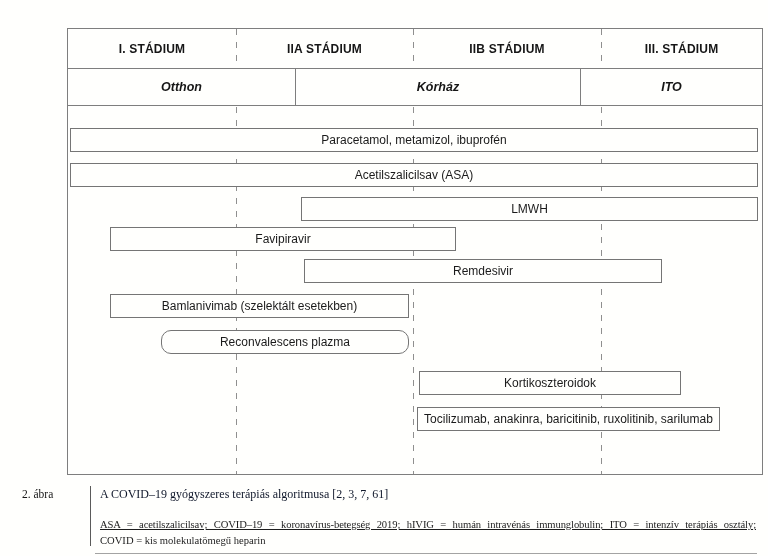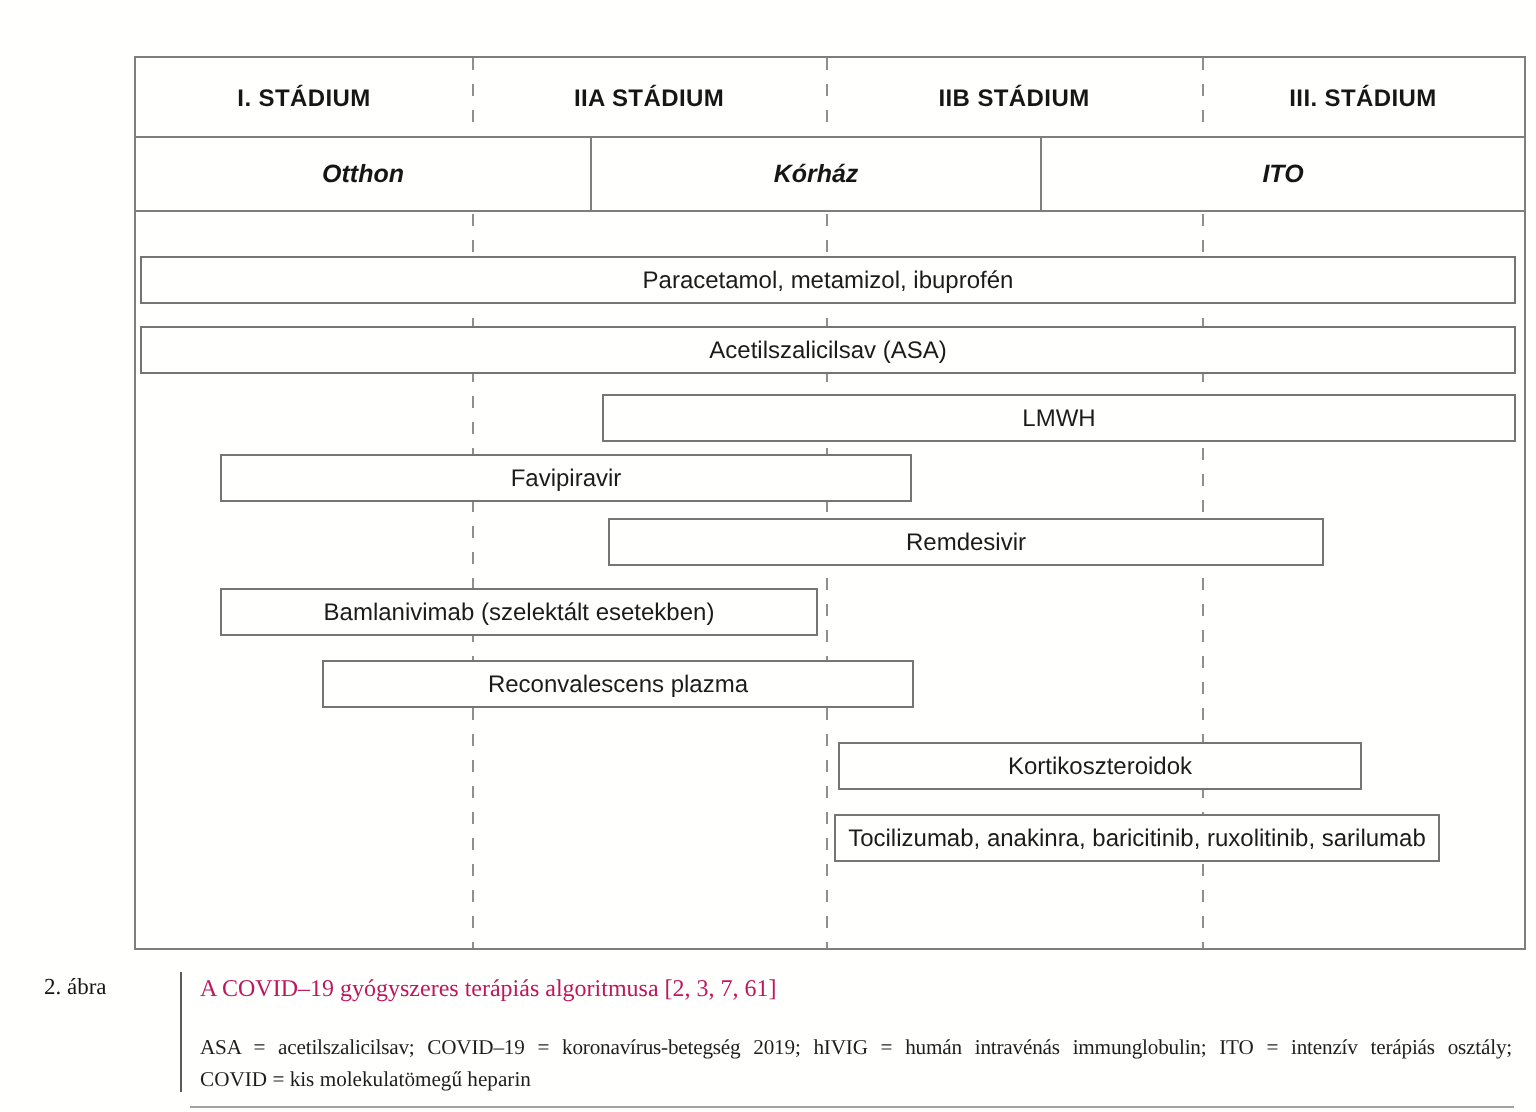--- a/index.html
+++ b/index.html
@@ -32,44 +32,44 @@
   .loc-row {
     position:absolute; left:0; top:39px; width:100%; height:38px;
     display:flex; z-index:2; background:#fffffd;
     border-top:1.5px solid #7e7e7e; border-bottom:1.5px solid #7e7e7e;
   }
   .loc-cell {
     display:flex; align-items:center; justify-content:center;
     font-weight:bold; font-style:italic; font-size:12.5px; color:#161616;
   }
   .lc-1 { width:227px;text-align:right; }
-  .lc-2 { width:226px; border-left:1.5px solid #7e7e7e; border-right:1.5px solid #7e7e7e; }
+  .lc-2 { width:286px; border-left:1.5px solid #7e7e7e; border-right:1.5px solid #7e7e7e; }
   .lc-3 { flex:1; }
   .bar {
     position:absolute; height:24px; z-index:3;
     background:#fffffd; border:1.5px solid #757575;
     display:flex; align-items:center; justify-content:center;
     font-size:12px; color:#1b1b1b; white-space:nowrap;
   }
   .caption-number {
     position:absolute; left:22px; top:488px;
     font-family:"Liberation Serif", serif; font-weight:normal; font-size:11.5px; color:#151515;
   }
   .caption-divider {
     position:absolute; left:90px; top:486px; width:1px; height:60px; background:#5a5a5a;
   }
   .caption-title {
     position:absolute; left:100px; top:487px;
-    font-family:"Liberation Serif", serif; font-size:12px; color:#be185d;
+    font-family:"Liberation Serif", serif; font-size:12px; color:#0f172a;
   }
   .caption-abbr {
     position:absolute; left:100px; top:517px; width:656px;
     font-family:"Liberation Serif", serif; font-size:10.6px; line-height:16px; color:#1d1d1d;
   }
-  .abbr-line-1 { text-align:justify; text-align-last:justify; letter-spacing:-0.1px; }
+  .abbr-line-1 { text-align:justify; text-align-last:justify; letter-spacing:-0.1px;text-decoration:underline; }
   .abbr-line-2 { text-align:left; }
   .caption-bottom-rule {
     position:absolute; left:95px; top:553px; width:662px; height:1px; background:#a3a3a3;
   }
 </style>
 </head>
 <body>
 
 <div class="figure-box">
 
@@ -89,21 +89,21 @@
     <div class="loc-cell lc-2">Kórház</div>
     <div class="loc-cell lc-3">ITO</div>
   </div>
 
   <div class="bar" style="left:2px;   top:99px;  width:688px;">Paracetamol, metamizol, ibuprofén</div>
   <div class="bar" style="left:2px;   top:134px; width:688px;">Acetilszalicilsav (ASA)</div>
   <div class="bar" style="left:233px; top:168px; width:457px;">LMWH</div>
   <div class="bar" style="left:42px;  top:198px; width:346px;text-align:center;">Favipiravir</div>
   <div class="bar" style="left:236px; top:230px; width:358px;">Remdesivir</div>
   <div class="bar" style="left:42px;  top:265px; width:299px;">Bamlanivimab (szelektált esetekben)</div>
-  <div class="bar" style="left:93px;  top:301px; width:296px;">Reconvalescens plazma</div>
+  <div class="bar" style="left:93px;  top:301px; width:248px;border-radius:10px;">Reconvalescens plazma</div>
   <div class="bar" style="left:351px; top:342px; width:262px;">Kortikoszteroidok</div>
   <div class="bar" style="left:349px; top:378px; width:303px;">Tocilizumab, anakinra, baricitinib, ruxolitinib, sarilumab</div>
 
 </div>
 
 <div class="caption-number">2. ábra</div>
 <div class="caption-divider"></div>
 <div class="caption-title">A COVID–19 gyógyszeres terápiás algoritmusa [2, 3, 7, 61]</div>
 <div class="caption-abbr">
   <div class="abbr-line-1">ASA = acetilszalicilsav; COVID–19 = koronavírus-betegség 2019; hIVIG = humán intravénás immunglobulin; ITO = intenzív terápiás osztály;</div>

